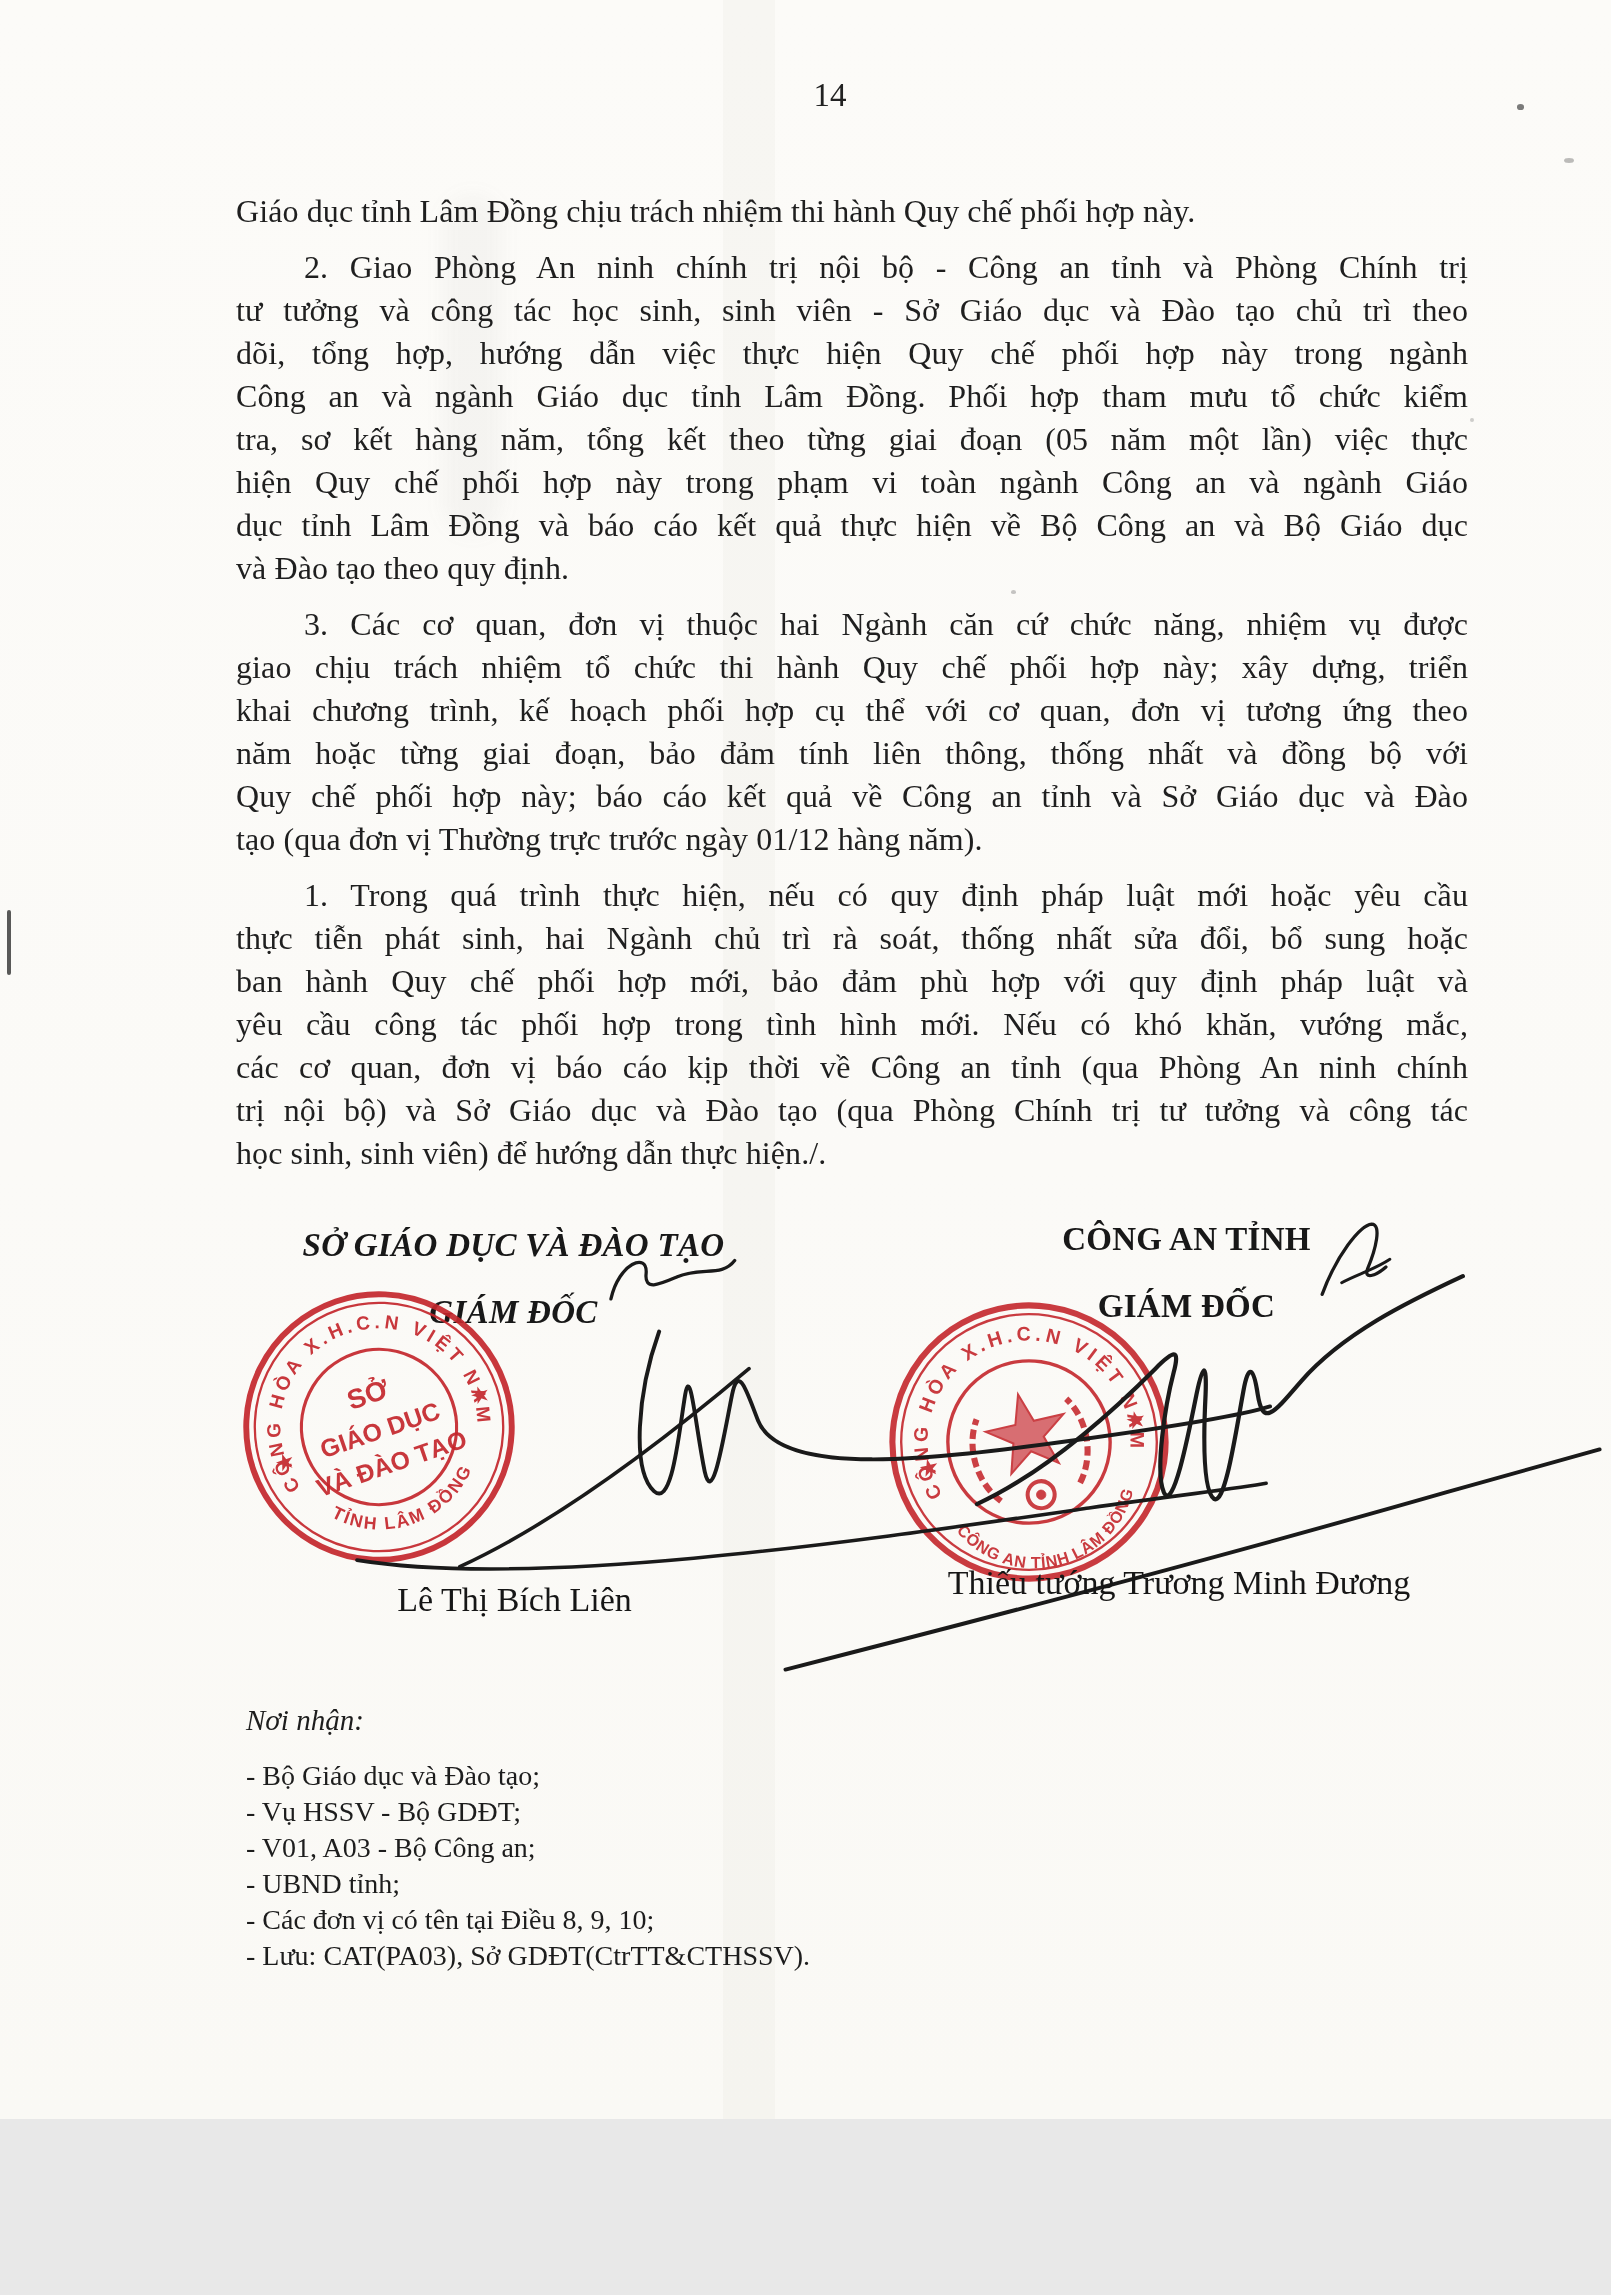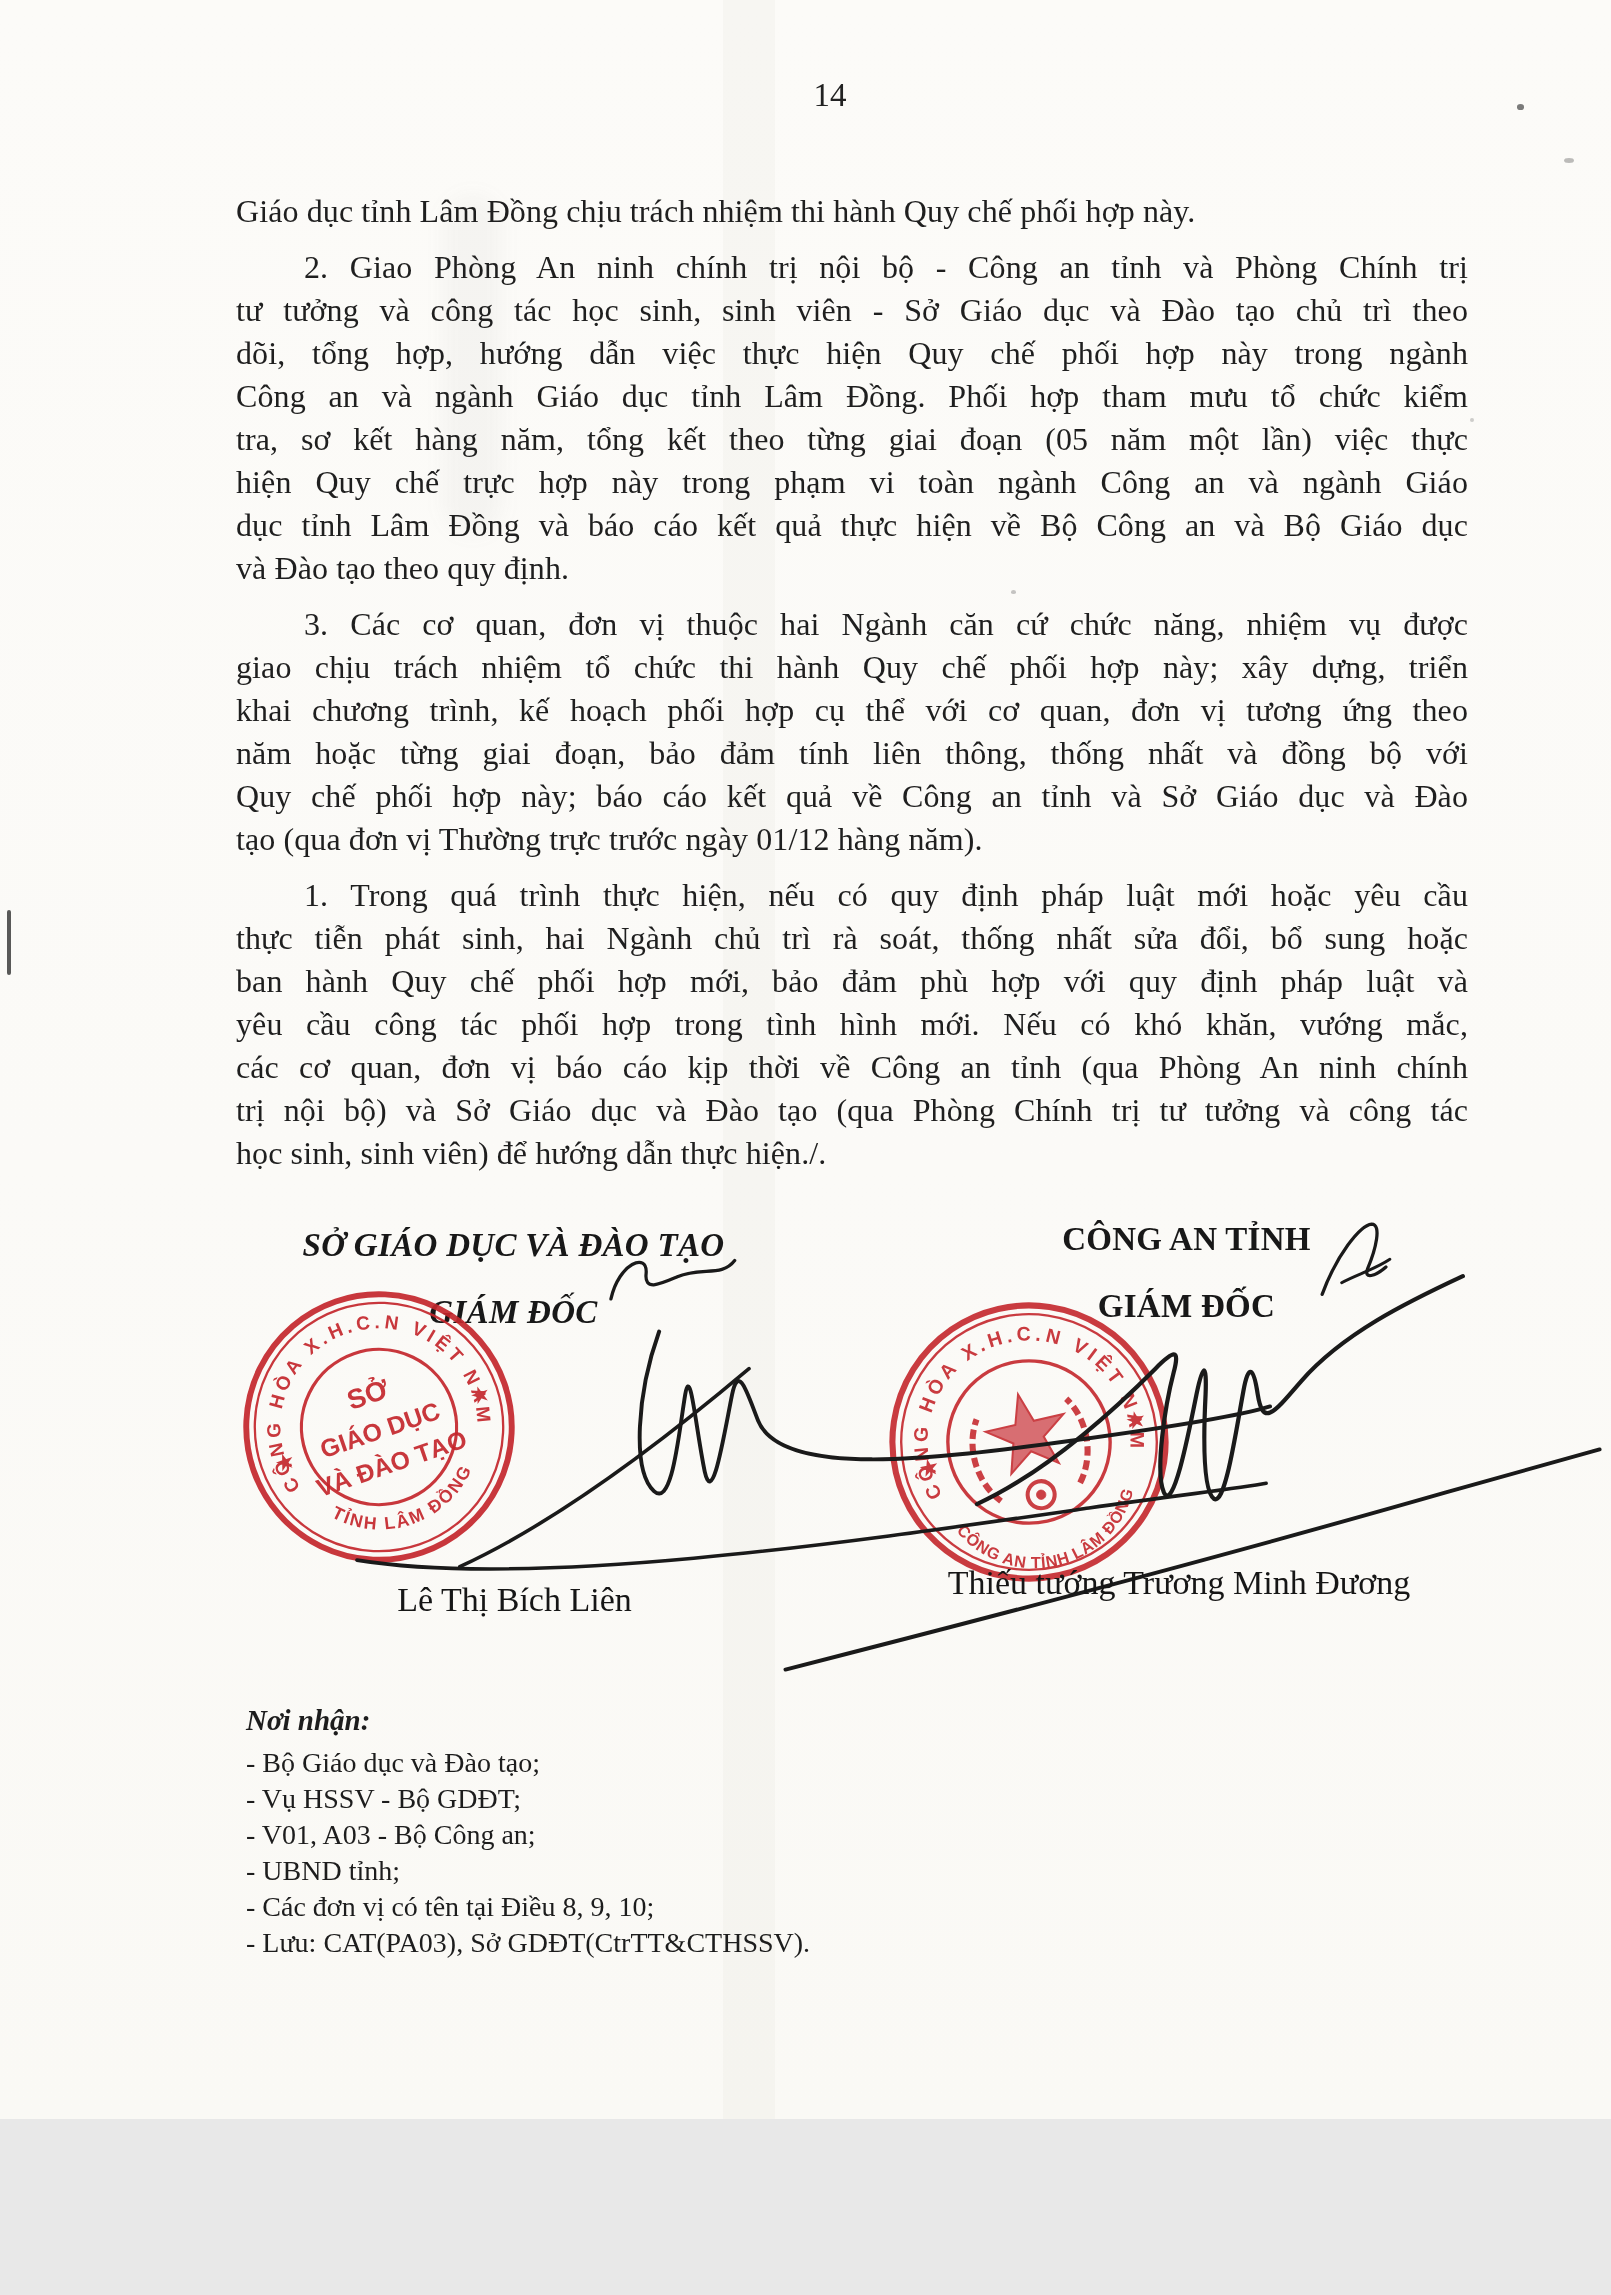--- a/index.html
+++ b/index.html
@@ -17,21 +17,21 @@
     text-align:justify;text-align-last:justify;letter-spacing:0.1px;}
   .bline.last{text-align-last:left;white-space:normal;}
   .bline.ind{text-indent:68px;}
   .bline.pstart{margin-top:13px;}
   .body-text .bline:first-child{margin-top:0;}
   .sig-head{position:absolute;text-align:center;font-weight:bold;font-size:33px;line-height:47px;letter-spacing:0.3px;color:#181818;}
   .sig-head .title{margin-top:20px;}
   .sig-name{position:absolute;text-align:center;font-weight:normal;font-size:34px;color:#161616;}
   .seal{position:absolute;}
   .recipients{position:absolute;left:246px;top:1704px;color:#1d1d1d;}
-  .recipients .head{font-size:29px;font-weight:bold;font-style:italic;margin-bottom:8px;}
+  .recipients .head{font-size:29px;font-weight:normal;font-style:italic;margin-bottom:21px;}
   .recipients .item{font-size:28px;line-height:36px;}
   .ink{position:absolute;left:0;top:1198px;}
   .edge-mark{position:absolute;left:6.5px;top:910px;width:4.6px;height:65px;background:#3c3c3c;border-radius:2px;opacity:.85;}
   .speck{position:absolute;background:#444;border-radius:50%;}
 </style>
 </head>
 <body>
 
 <div class="page">
 
@@ -45,21 +45,21 @@
 
   <div class="pagenum">14</div>
 
   <div class="body-text">
       <div class="bline pstart last">Giáo dục tỉnh Lâm Đồng chịu trách nhiệm thi hành Quy chế phối hợp này.</div>
       <div class="bline pstart ind">2. Giao Phòng An ninh chính trị nội bộ - Công an tỉnh và Phòng Chính trị</div>
       <div class="bline">tư tưởng và công tác học sinh, sinh viên - Sở Giáo dục và Đào tạo chủ trì theo</div>
       <div class="bline">dõi, tổng hợp, hướng dẫn việc thực hiện Quy chế phối hợp này trong ngành</div>
       <div class="bline">Công an và ngành Giáo dục tỉnh Lâm Đồng. Phối hợp tham mưu tổ chức kiểm</div>
       <div class="bline">tra, sơ kết hàng năm, tổng kết theo từng giai đoạn (05 năm một lần) việc thực</div>
-      <div class="bline">hiện Quy chế trực hợp này trong phạm vi toàn ngành Công an và ngành Giáo</div>
+      <div class="bline">hiện Quy chế phối hợp này trong phạm vi toàn ngành Công an và ngành Giáo</div>
       <div class="bline">dục tỉnh Lâm Đồng và báo cáo kết quả thực hiện về Bộ Công an và Bộ Giáo dục</div>
       <div class="bline last">và Đào tạo theo quy định.</div>
       <div class="bline pstart ind">3. Các cơ quan, đơn vị thuộc hai Ngành căn cứ chức năng, nhiệm vụ được</div>
       <div class="bline">giao chịu trách nhiệm tổ chức thi hành Quy chế phối hợp này; xây dựng, triển</div>
       <div class="bline">khai chương trình, kế hoạch phối hợp cụ thể với cơ quan, đơn vị tương ứng theo</div>
       <div class="bline">năm hoặc từng giai đoạn, bảo đảm tính liên thông, thống nhất và đồng bộ với</div>
       <div class="bline">Quy chế phối hợp này; báo cáo kết quả về Công an tỉnh và Sở Giáo dục và Đào</div>
       <div class="bline last">tạo (qua đơn vị Thường trực trước ngày 01/12 hàng năm).</div>
       <div class="bline pstart ind">1. Trong quá trình thực hiện, nếu có quy định pháp luật mới hoặc yêu cầu</div>
       <div class="bline">thực tiễn phát sinh, hai Ngành chủ trì rà soát, thống nhất sửa đổi, bổ sung hoặc</div>

